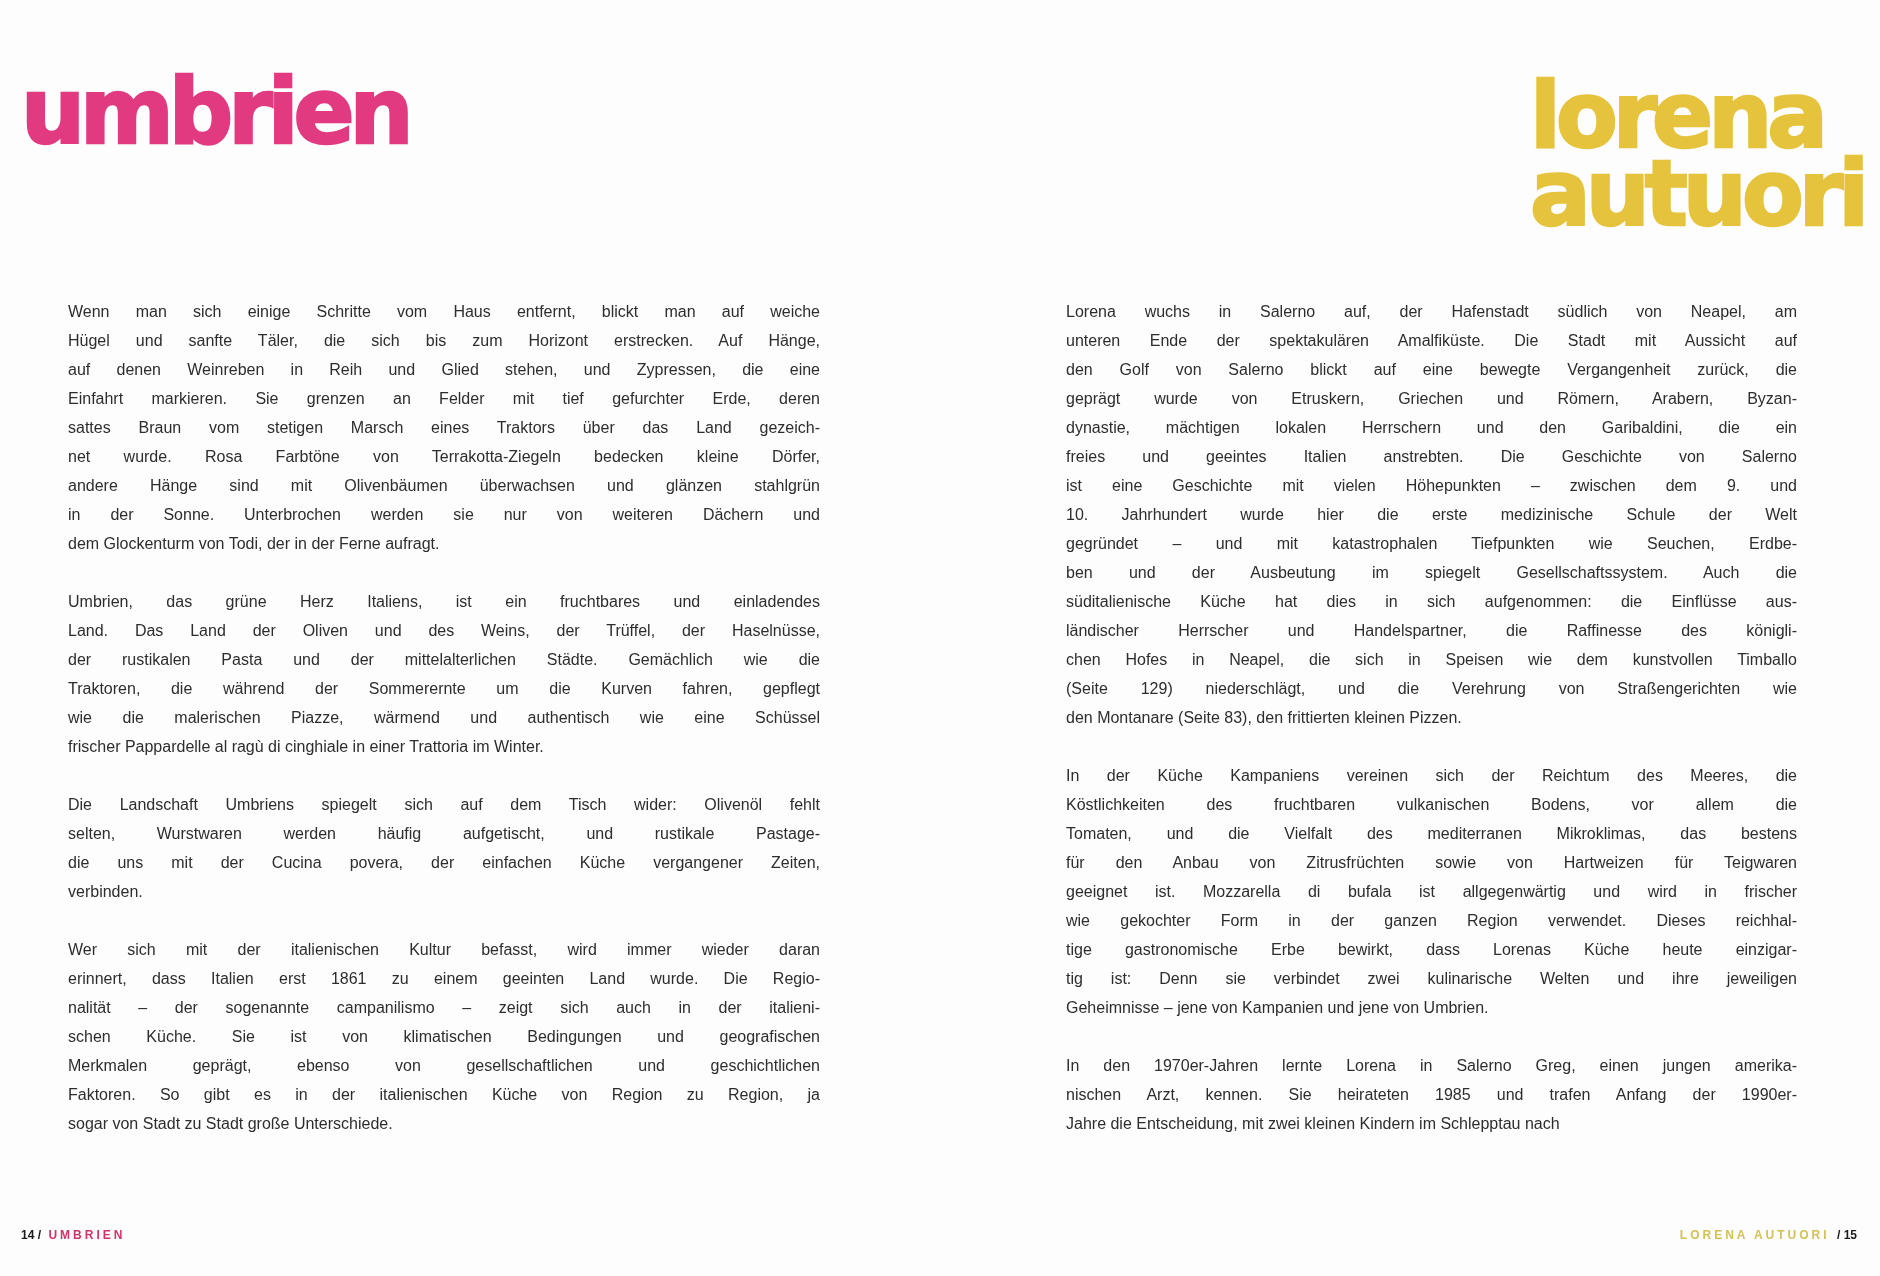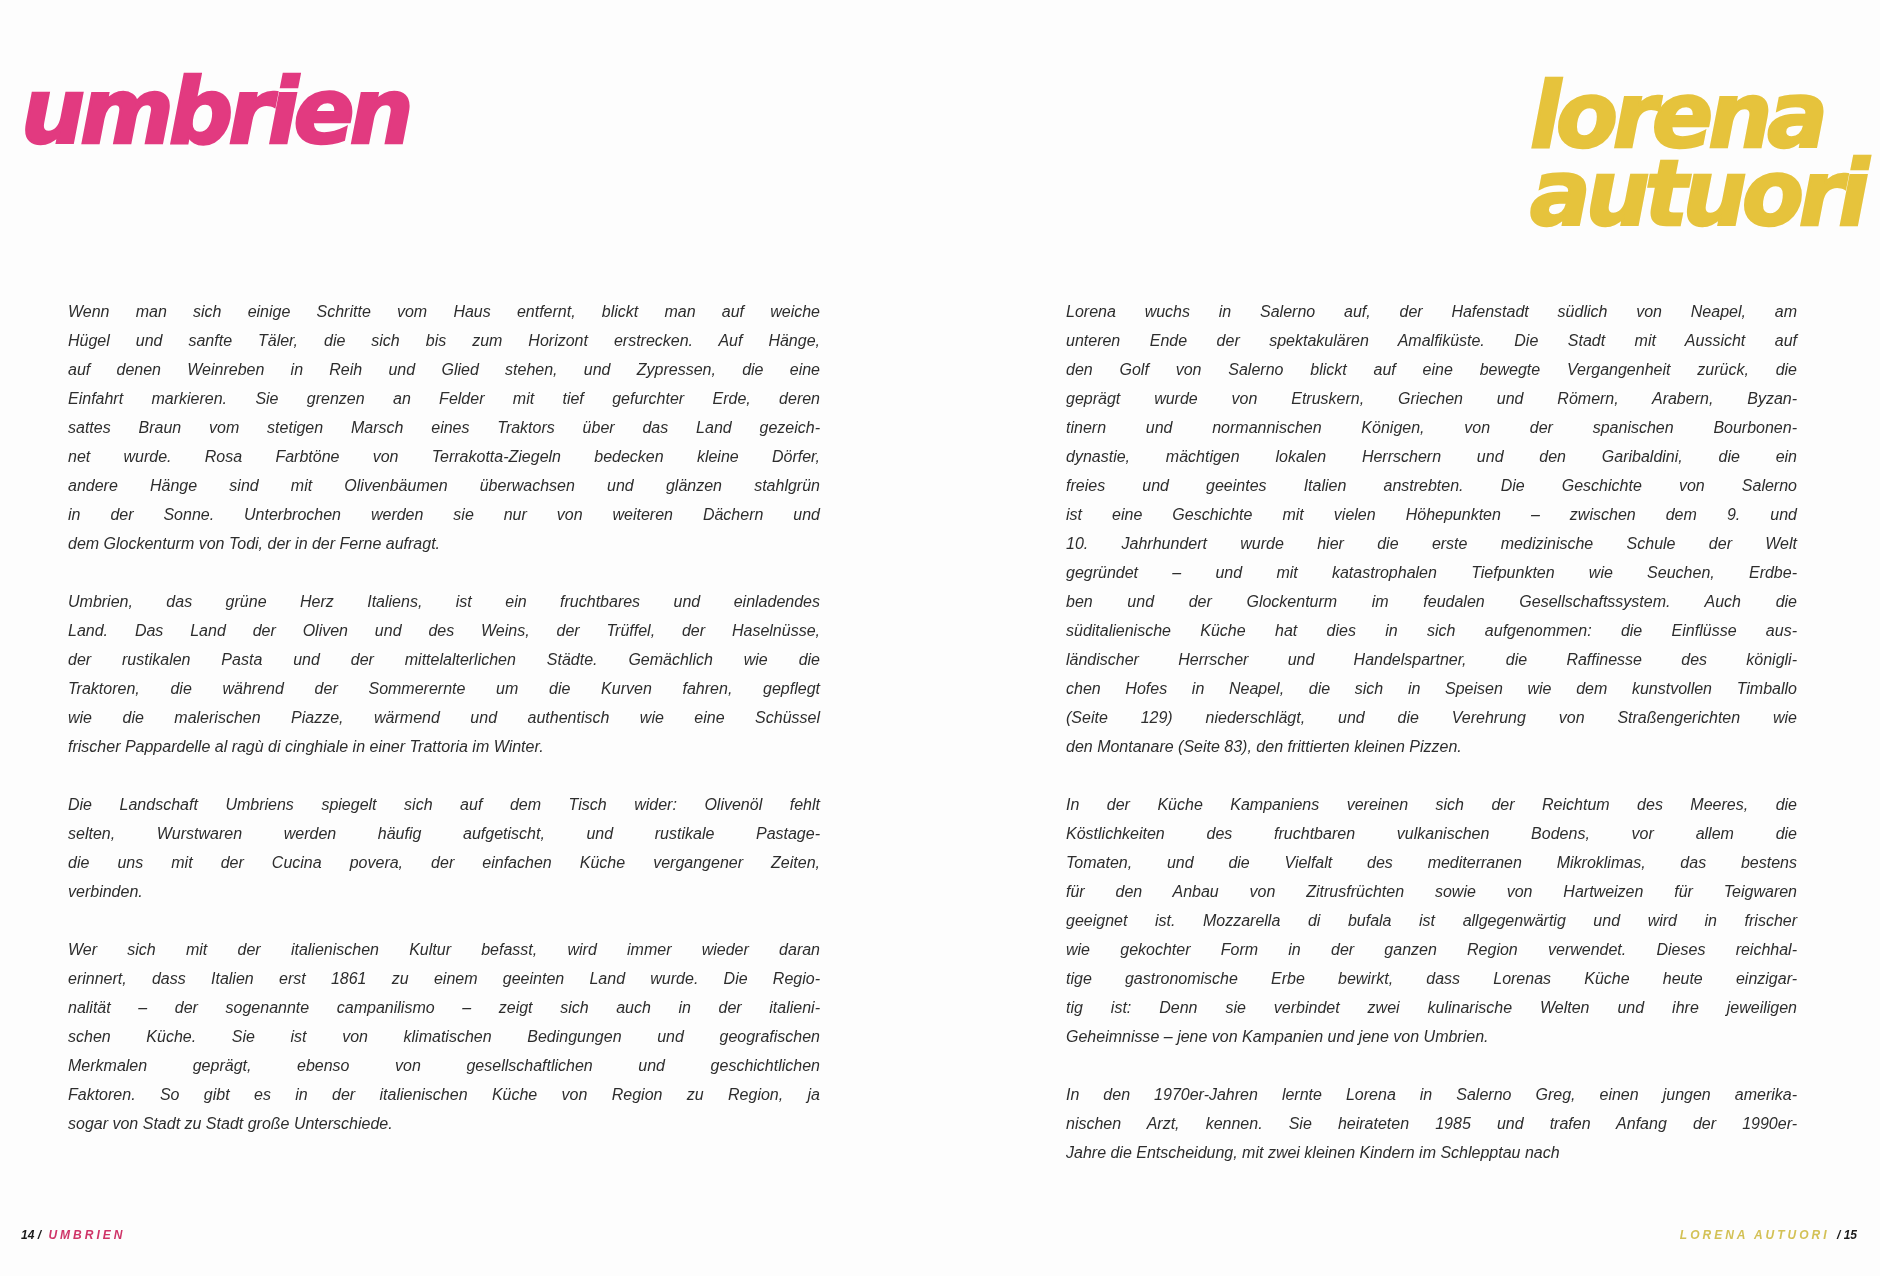--- a/index.html
+++ b/index.html
@@ -7,21 +7,20 @@
     padding: 0;
     background: #ffffff;
   }
   #page {
     position: relative;
     width: 1880px;
     height: 1276px;
     background: var(--background, #fdfdfd);
     overflow: hidden;
     font-family: "Liberation Sans", sans-serif;
-    font-style: italic;
   }
 
   
   .display-title {
     position: absolute;
     font-family: "DejaVu Sans", sans-serif;
     font-weight: bold;
     font-size: 90px;
     letter-spacing: -5px;
     white-space: nowrap;
@@ -132,27 +131,26 @@
         <div class="line last">sogar von Stadt zu Stadt große Unterschiede.</div>
       </div>
     </div>
 
   <div id="right-column" class="column">
       <div class="paragraph">
         <div class="line">Lorena wuchs in Salerno auf, der Hafenstadt südlich von Neapel, am</div>
         <div class="line">unteren Ende der spektakulären Amalfiküste. Die Stadt mit Aussicht auf</div>
         <div class="line">den Golf von Salerno blickt auf eine bewegte Vergangenheit zurück, die</div>
         <div class="line">geprägt wurde von Etruskern, Griechen und Römern, Arabern, Byzan-</div>
-        <div class="line">tinern und normannischen Königen, von der spanischen Bourbonen-</div>
         <div class="line">dynastie, mächtigen lokalen Herrschern und den Garibaldini, die ein</div>
         <div class="line">freies und geeintes Italien anstrebten. Die Geschichte von Salerno</div>
         <div class="line">ist eine Geschichte mit vielen Höhepunkten – zwischen dem 9. und</div>
         <div class="line">10. Jahrhundert wurde hier die erste medizinische Schule der Welt</div>
         <div class="line">gegründet – und mit katastrophalen Tiefpunkten wie Seuchen, Erdbe-</div>
-        <div class="line">ben und der Glockenturm im feudalen Gesellschaftssystem. Auch die</div>
+        <div class="line">ben und der Ausbeutung im spiegelt Gesellschaftssystem. Auch die</div>
         <div class="line">süditalienische Küche hat dies in sich aufgenommen: die Einflüsse aus-</div>
         <div class="line">ländischer Herrscher und Handelspartner, die Raffinesse des königli-</div>
         <div class="line">chen Hofes in Neapel, die sich in Speisen wie dem kunstvollen Timballo</div>
         <div class="line">(Seite 129) niederschlägt, und die Verehrung von Straßengerichten wie</div>
         <div class="line last">den Montanare (Seite 83), den frittierten kleinen Pizzen.</div>
       </div>
       <div class="paragraph">
         <div class="line">In der Küche Kampaniens vereinen sich der Reichtum des Meeres, die</div>
         <div class="line">Köstlichkeiten des fruchtbaren vulkanischen Bodens, vor allem die</div>
         <div class="line">Tomaten, und die Vielfalt des mediterranen Mikroklimas, das bestens</div>

